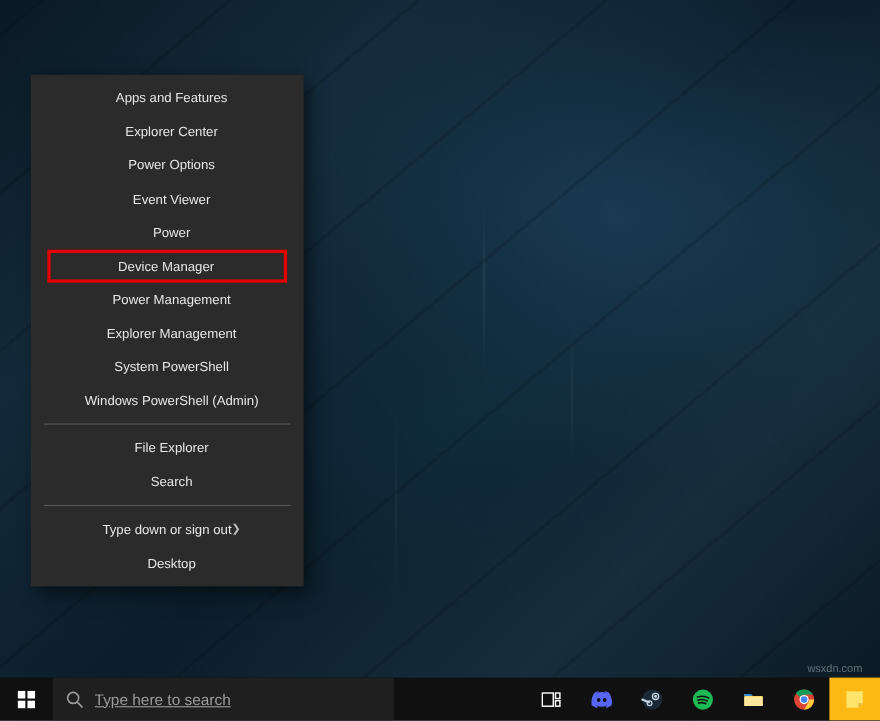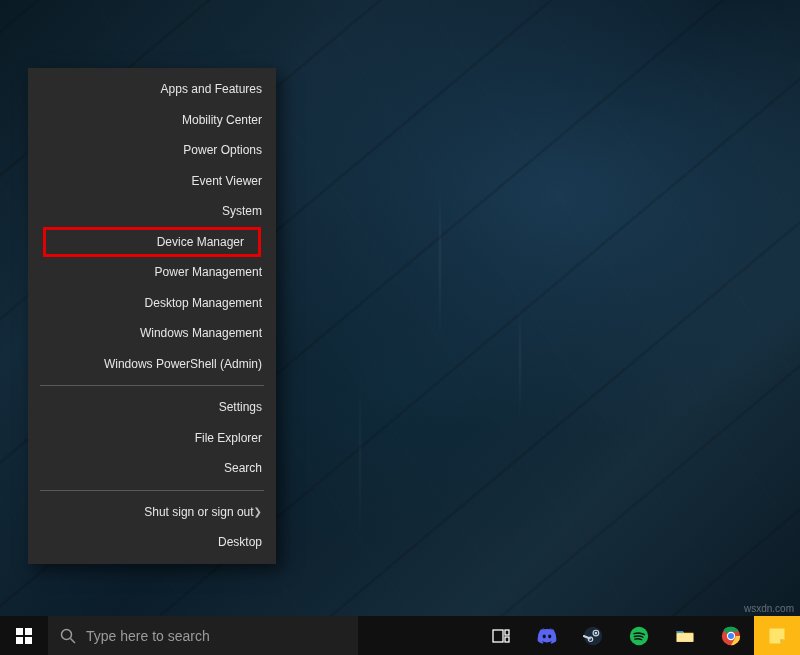--- a/index.html
+++ b/index.html
@@ -44,21 +44,21 @@
       left: 28px;
       top: 68px;
       width: 248px;
       background: #2b2b2b;
       padding: 6px 0;
       box-shadow: 6px 6px 16px rgba(0,0,0,0.55);
     }
     .menu-item {
       display: flex;
       align-items: center;
-      justify-content: flex-end;
+      justify-content: center;
       padding: 0 14px 0 22px;
       height: 30.5px;
       color: #e6e6e6;
       cursor: default;
     }
     .menu-item.highlighted {
       margin: 0 15px;
       padding-left: 12px;
       border: 3px solid #e30000;
     }
@@ -88,91 +88,89 @@
     .start-btn svg { width:16px; height:16px; }
     .search-box {
       flex: 0 0 310px;
       height: 39px;
       background: #1f1f1f;
       display:flex;
       align-items:center;
       padding: 0 12px;
       gap:10px;
       color:#9b9b9b;
+      text-decoration:underline;
     }
     .search-box .mag { width:16px; height:16px; flex:0 0 16px; }
     .search-box span { font-size: 14px; white-space:nowrap; overflow:hidden; }
 
     .spacer { flex:1; }
     .tb-icons { display:flex; align-items:center; height:39px; }
     .tb-icon {
       width:46px; height:39px;
       display:flex; align-items:center; justify-content:center;
     }
     .tb-icon.active { background:#fdb813; }
     svg { display:block; }
     .corner-text{
-      position:absolute; right:6px; bottom:41px;
+      position:absolute; right:16px; bottom:41px;
       font-size:10px; color:rgba(255,255,255,0.35);
     }
   </style>
 </head>
 <body>
 
 <div class="wallpaper"></div>
 
 <div class="context-menu">
   <div id="menu-top">
       <div class="menu-item">
         <span>Apps and Features</span>
       </div>
       <div class="menu-item">
-        <span>Mobility Center</span>
+        <span>Explorer Center</span>
       </div>
       <div class="menu-item">
         <span>Power Options</span>
       </div>
       <div class="menu-item">
         <span>Event Viewer</span>
       </div>
       <div class="menu-item">
-        <span>System</span>
+        <span>Power</span>
       </div>
       <div class="menu-item highlighted">
         <span>Device Manager</span>
       </div>
       <div class="menu-item">
         <span>Power Management</span>
       </div>
       <div class="menu-item">
-        <span>Desktop Management</span>
-      </div>
-      <div class="menu-item">
-        <span>Windows Management</span>
+        <span>Explorer Management</span>
+      </div>
+      <div class="menu-item">
+        <span>System PowerShell</span>
       </div>
       <div class="menu-item">
         <span>Windows PowerShell (Admin)</span>
       </div>
     </div>
   <div class="menu-sep"></div>
   <div id="menu-mid">
       <div class="menu-item">
-        <span>Settings</span>
-      </div>
-      <div class="menu-item">
         <span>File Explorer</span>
       </div>
       <div class="menu-item">
         <span>Search</span>
       </div>
     </div>
   <div class="menu-sep"></div>
   <div id="menu-bottom">
       <div class="menu-item">
-        <span>Shut sign or sign out</span>
+        <span>Type down or sign out</span>
         <span class="chevron">❯</span>
       </div>
       <div class="menu-item">
         <span>Desktop</span>
       </div>
     </div>
 </div>
 
 <div class="taskbar">
   <div class="start-btn">

